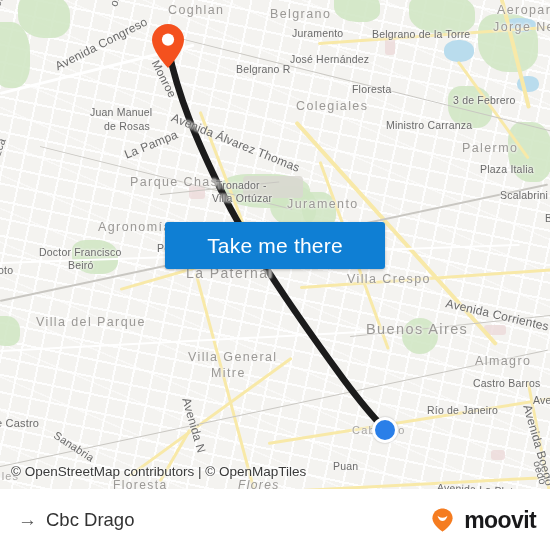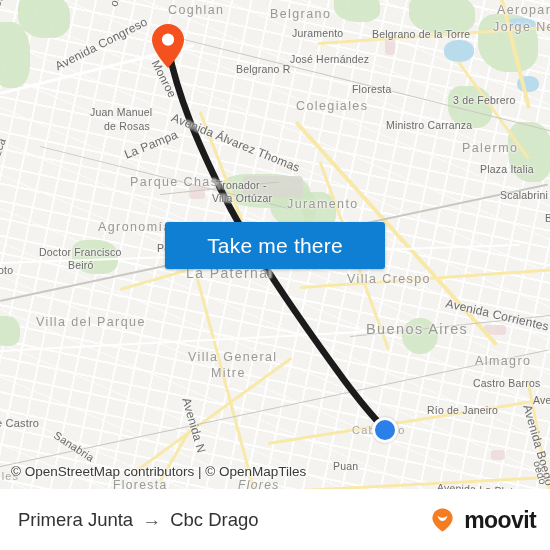--- a/index.html
+++ b/index.html
@@ -237,21 +237,20 @@
 
     <div class="dest-dot" style="left:372px; top:417px;"></div>
 
     <button class="cta">Take me there</button>
 
     <div class="attrib">© OpenStreetMap contributors | © OpenMapTiles</div>
   </div>
 
   <div class="footer">
     <div class="journey">
-      <span>Primera Junta</span>
       <span class="arrow">→</span>
       <span>Cbc Drago</span>
     </div>
     <div class="brand">
       <span style="display:inline-block;width:23px;height:25px;">
         <svg viewBox="0 0 23 25" width="23" height="25">
           <path d="M11.5 1 C5.9 1 1.4 5.4 1.4 10.8 C1.4 17.6 11.5 24.2 11.5 24.2 C11.5 24.2 21.6 17.6 21.6 10.8 C21.6 5.4 17.1 1 11.5 1 Z" fill="#f57c20"></path>
           <path d="M6.6 8.2 C6.6 8.2 7.6 13.4 11.5 13.4 C15.4 13.4 16.4 8.2 16.4 8.2 C16.4 8.2 14.4 10.3 11.5 10.3 C8.6 10.3 6.6 8.2 6.6 8.2 Z" fill="#ffffff"></path>
         </svg>
       </span>

